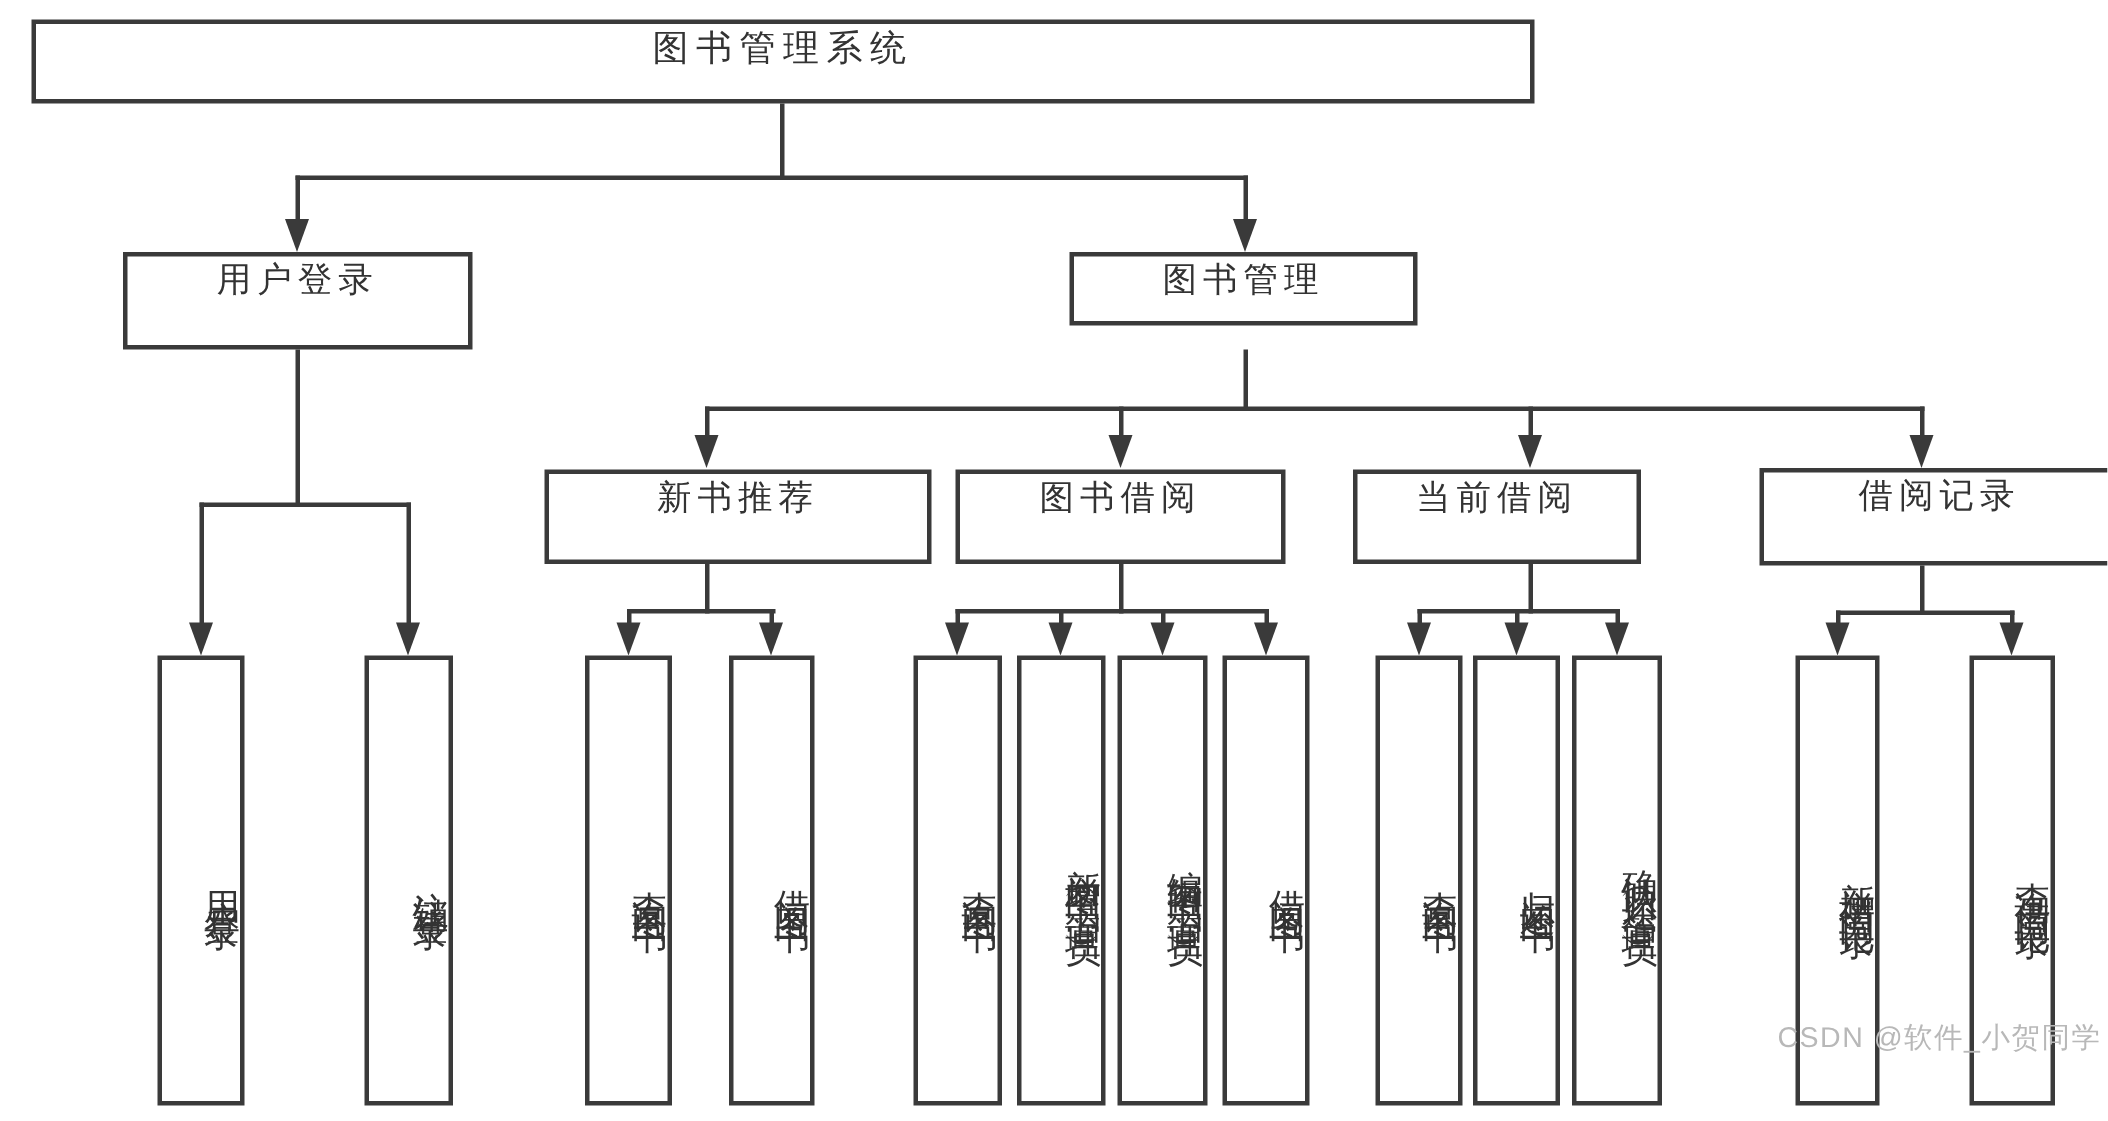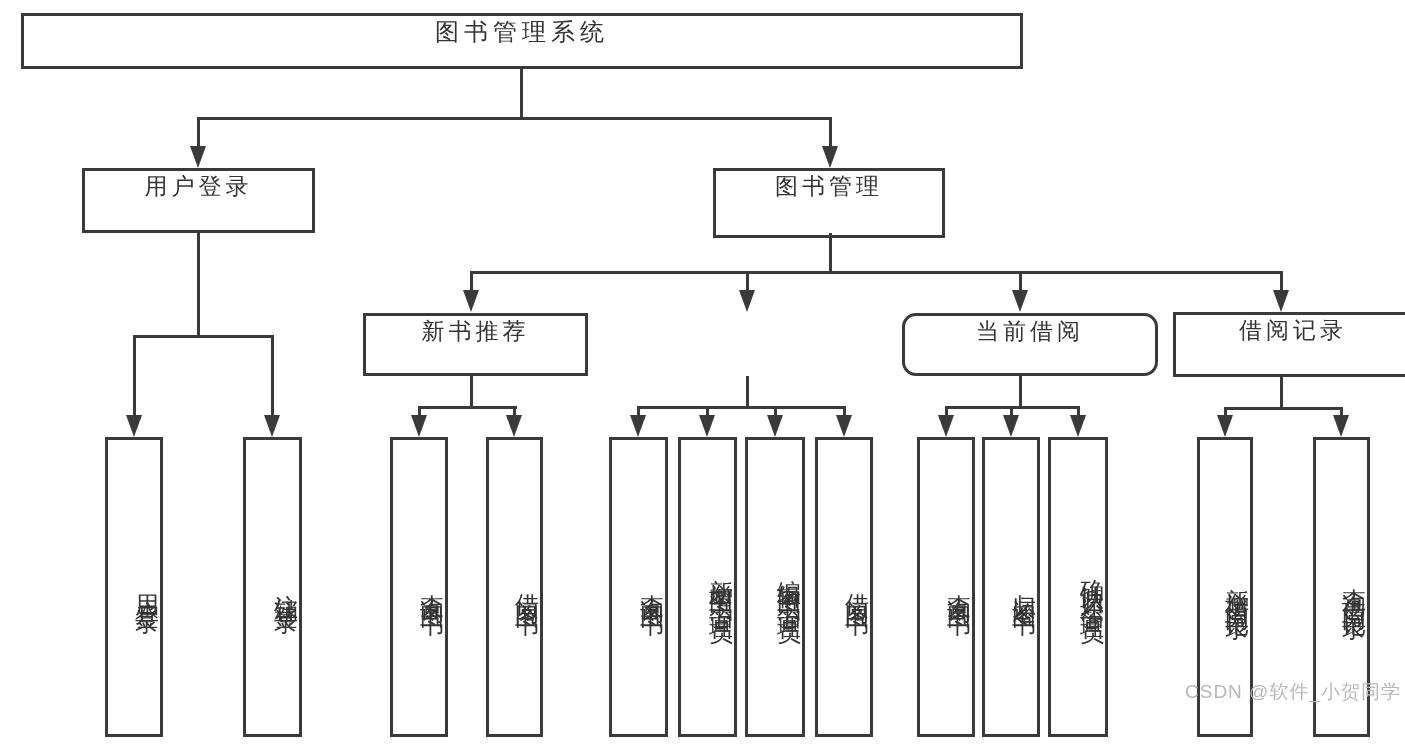--- a/index.html
+++ b/index.html
@@ -45,21 +45,21 @@
   <div class="line" style="left:520px;top:69px;width:3px;height:50px;"></div>
   <div class="line" style="left:197px;top:117px;width:635px;height:3px;"></div>
   <div class="line" style="left:197px;top:117px;width:3px;height:32px;"></div>
   <div class="arrow" style="left:190px;top:146px;"></div>
   <div class="line" style="left:829px;top:117px;width:3px;height:32px;"></div>
   <div class="arrow" style="left:822px;top:146px;"></div>
 
   <div class="box" style="left:82px;top:168px;width:233px;height:65px;">
     <span class="hlabel">用户登录</span>
   </div>
-  <div class="box" style="left:713px;top:168px;width:232px;height:70px;">
+  <div class="box" style="left:713px;top:168px;width:232px;height:49px;">
     <span class="hlabel">图书管理</span>
   </div>
 
   <div class="line" style="left:197px;top:233px;width:3px;height:105px;"></div>
   <div class="line" style="left:133px;top:335px;width:141px;height:3px;"></div>
   <div class="line" style="left:133px;top:335px;width:3px;height:82px;"></div>
   <div class="arrow" style="left:126px;top:415px;"></div>
   <div class="line" style="left:271px;top:335px;width:3px;height:82px;"></div>
   <div class="arrow" style="left:264px;top:415px;"></div>
 
@@ -67,24 +67,27 @@
   <div class="line" style="left:470px;top:271px;width:813px;height:3px;"></div>
   <div class="line" style="left:470px;top:271px;width:3px;height:21px;"></div>
   <div class="arrow" style="left:463px;top:290px;"></div>
   <div class="line" style="left:746px;top:271px;width:3px;height:21px;"></div>
   <div class="arrow" style="left:739px;top:290px;"></div>
   <div class="line" style="left:1019px;top:271px;width:3px;height:21px;"></div>
   <div class="arrow" style="left:1012px;top:290px;"></div>
   <div class="line" style="left:1280px;top:271px;width:3px;height:21px;"></div>
   <div class="arrow" style="left:1273px;top:290px;"></div>
 
-  <div class="box" style="left:363px;top:313px;width:225px;height:63px;">
+  <div class="box" style="left:363px;top:313px;width:258px;height:63px;">
     <span class="hlabel">新书推荐</span>
   </div>
-  <div class="box" style="left:902px;top:313px;width:256px;height:63px;border-radius:14px;">
+  <div class="box" style="left:637px;top:313px;width:220px;height:63px;">
+    <span class="hlabel">图书借阅</span>
+  </div>
+  <div class="box" style="left:902px;top:313px;width:192px;height:63px;">
     <span class="hlabel">当前借阅</span>
   </div>
   <div class="box" style="left:1173px;top:312px;width:240px;height:65px;">
     <span class="hlabel">借阅记录</span>
   </div>
 
   <div class="line" style="left:470px;top:376px;width:3px;height:33px;"></div>
   <div class="line" style="left:418px;top:406px;width:99px;height:3px;"></div>
   <div class="line" style="left:418px;top:406px;width:3px;height:11px;"></div>
   <div class="arrow" style="left:411px;top:415px;"></div>

